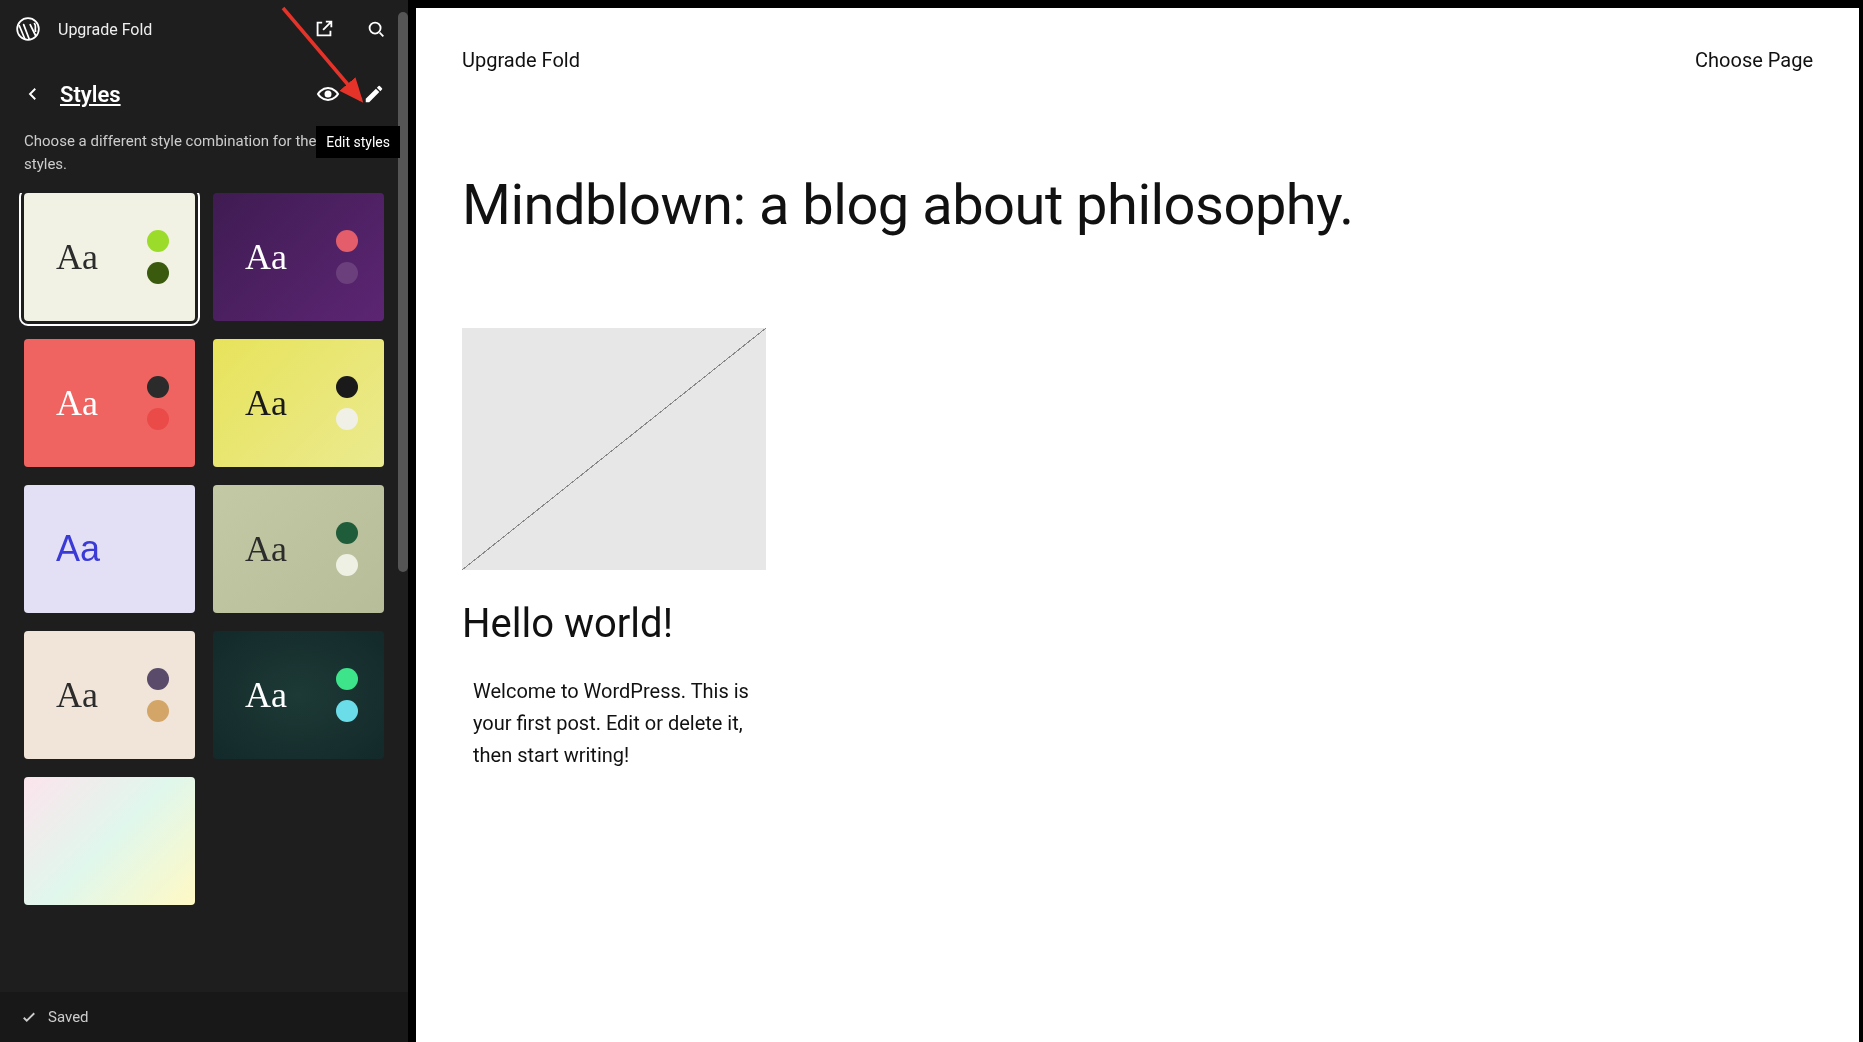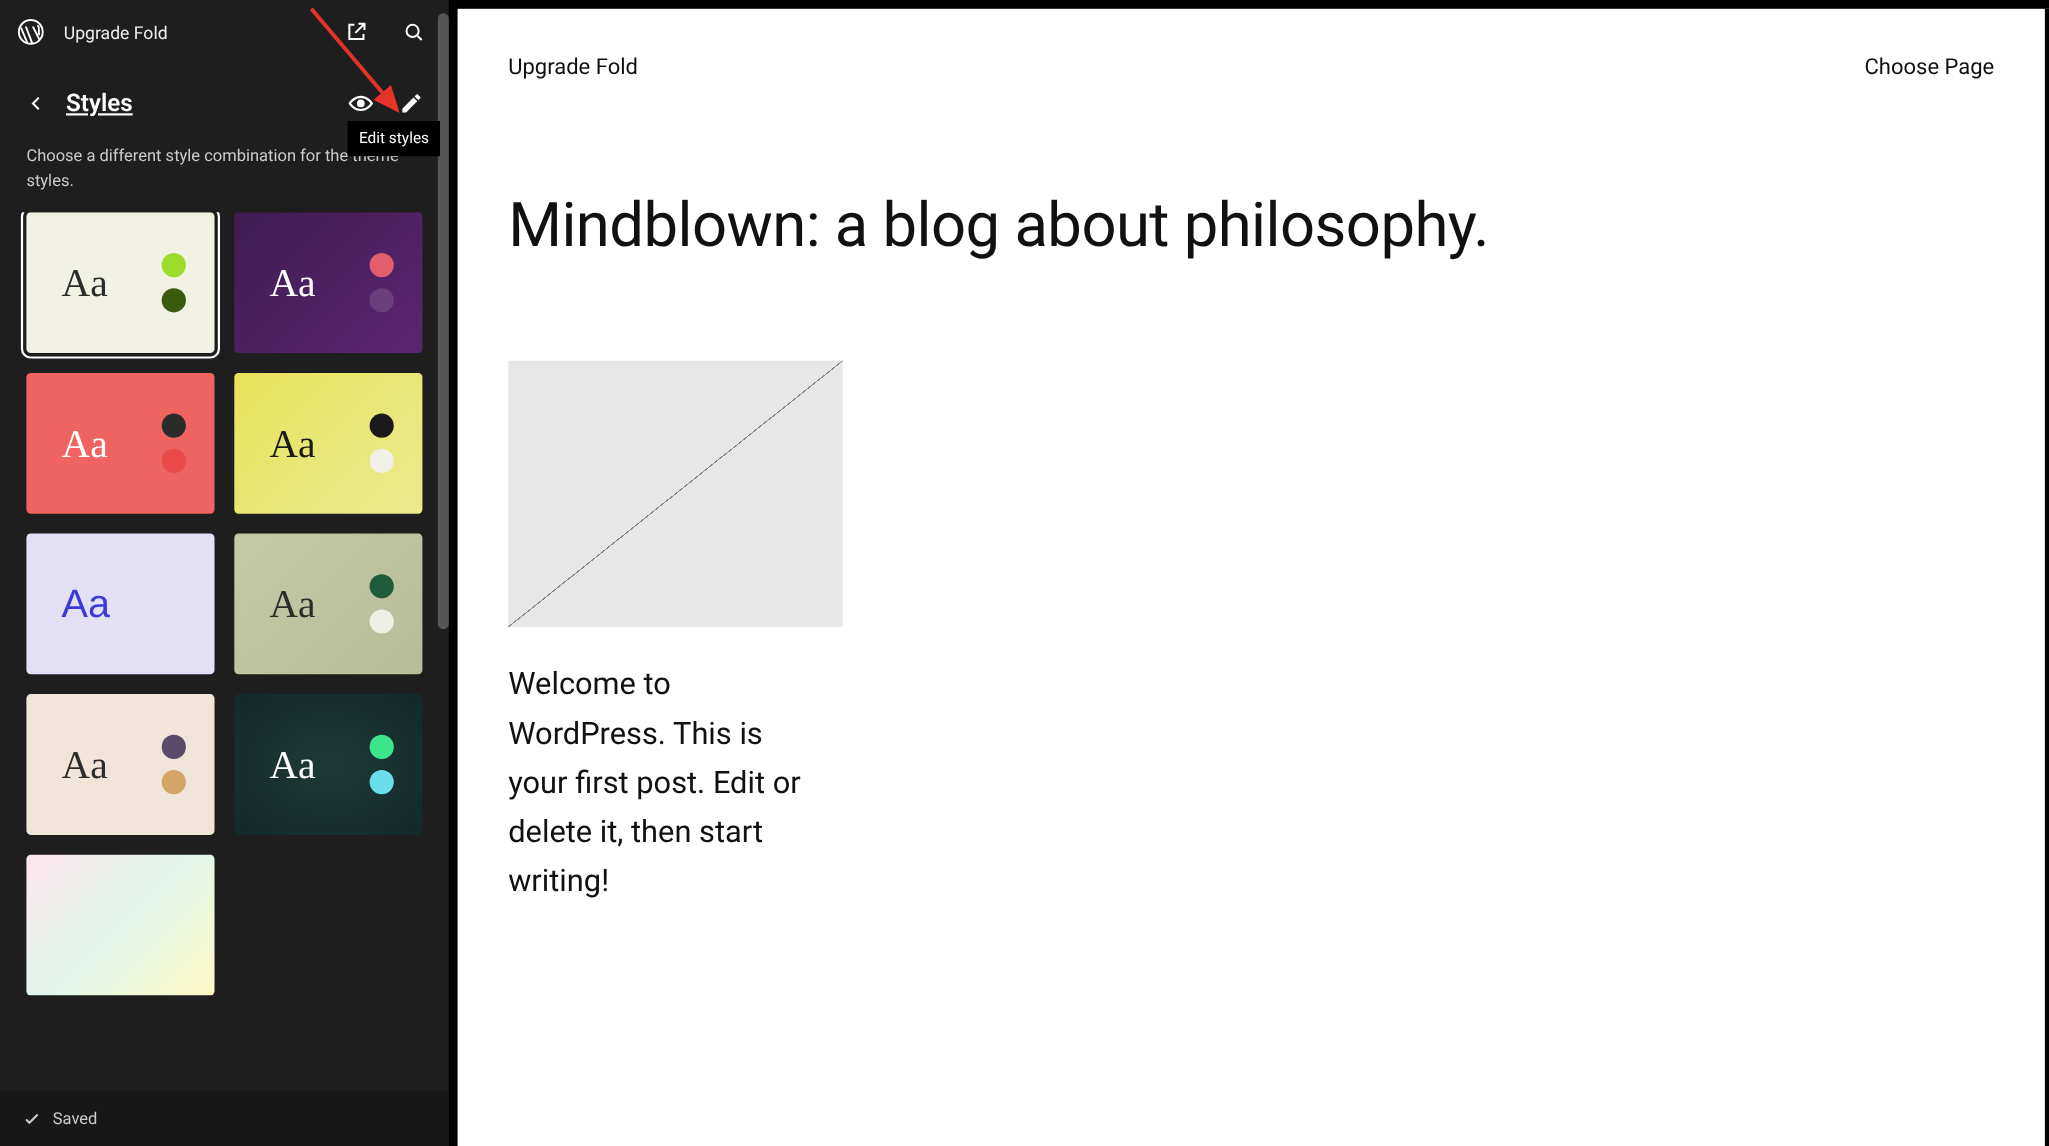--- a/index.html
+++ b/index.html
@@ -44,21 +44,21 @@
   }
   .panel-title { font-size: 22px; font-weight: 600; flex: 1; text-decoration: underline; }
   .panel-action {
     width: 36px; height: 36px;
     display: flex; align-items: center; justify-content: center;
     cursor: pointer;
   }
 
   .tooltip {
     position: absolute;
-    top: 52px; right: 8px;
+    top: 68px; right: 8px;
     background: #000;
     color: #fff;
     font-size: 14px;
     padding: 8px 10px;
     z-index: 10;
   }
 
   .panel-desc {
     padding: 0 24px 18px 24px;
     font-size: 15px;
@@ -148,21 +148,21 @@
     position: relative;
     margin-bottom: 30px;
   }
   .placeholder-img::after {
     content: "";
     position: absolute;
     inset: 0;
     background: linear-gradient(to bottom right, transparent calc(50% - 0.5px), #888 calc(50% - 0.5px), #888 calc(50% + 0.5px), transparent calc(50% + 0.5px));
   }
   .post-title { font-size: 40px; font-weight: 400; margin-bottom: 28px; }
-  .post-body  { font-size: 28px; max-width: 290px; line-height: 1.6; }
+  .post-body  { font-size: 20px; max-width: 290px; line-height: 1.6; margin-left: 11px; }
 </style>
 </head>
 <body>
 
 <div class="sidebar">
 
   <svg class="arrow-annotation" width="120" height="120">
     <defs>
         <marker id="ah" markerWidth="8" markerHeight="8" refX="6" refY="3" orient="auto">
           <path d="M0,0 L7,3 L0,6 Z" fill="#e5332a"></path>
@@ -284,15 +284,16 @@
 </div>
 
 <div class="preview">
   <div class="preview-frame">
     <div class="preview-header">
       <span>Upgrade Fold</span>
       <span>Choose Page</span>
     </div>
     <h1 class="preview-hero">Mindblown: a blog about philosophy.</h1>
     <div class="placeholder-img"></div>
+    <h2 class="post-title">Hello world!</h2>
     <p class="post-body">Welcome to WordPress. This is your first post. Edit or delete it, then start writing!</p>
   </div>
 </div>
 
 </body></html>

